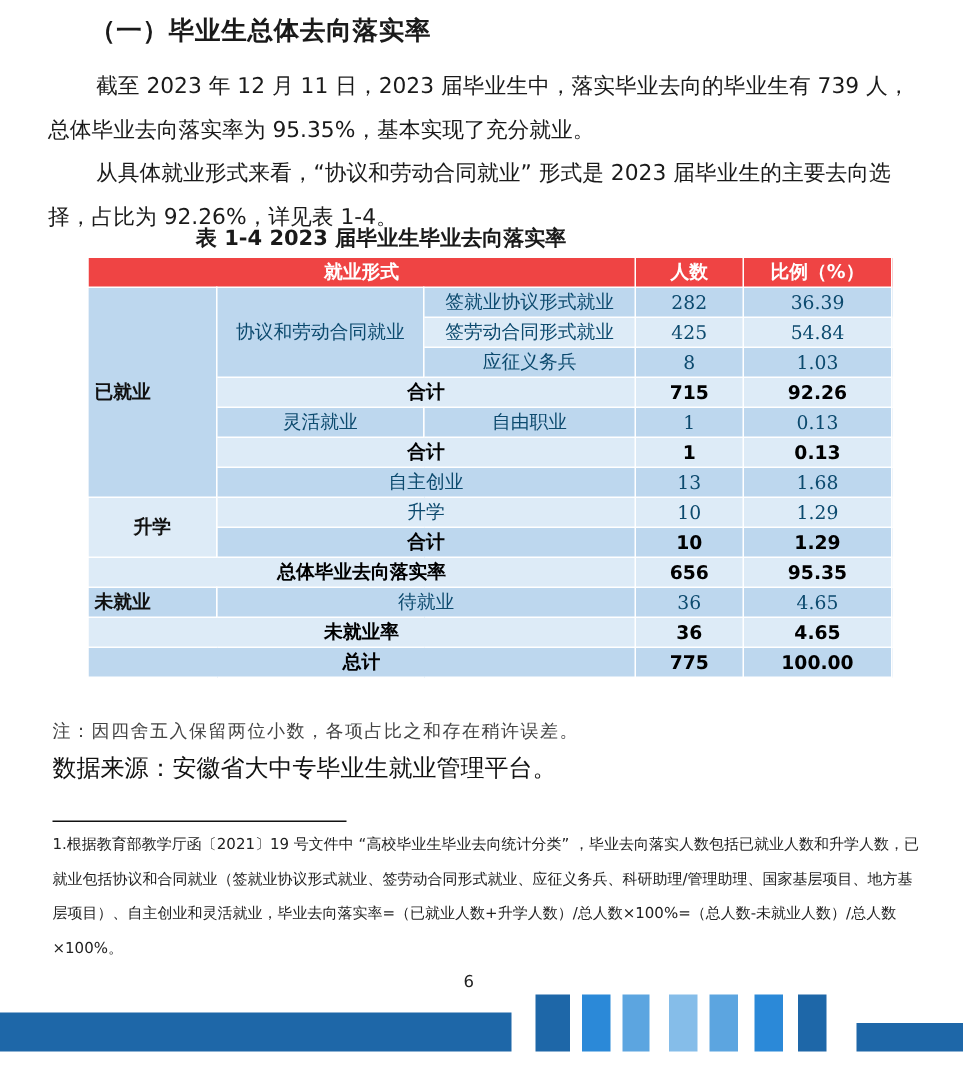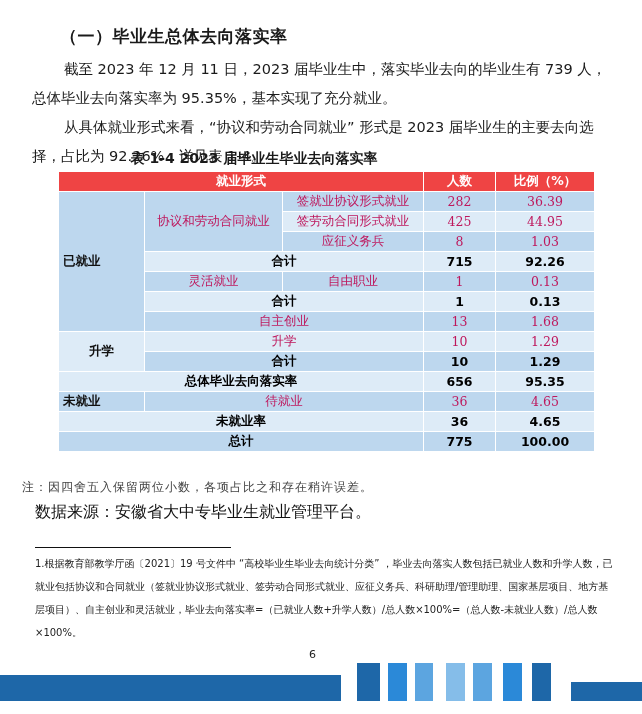--- a/index.html
+++ b/index.html
@@ -1,37 +1,37 @@
 <!DOCTYPE html>
 <html><head>
 <meta charset="utf-8">
 <style>
   html, body { margin:0; padding:0; }
   body { width:642px; height:714px; background:#ffffff; position:relative; overflow:hidden;
          font-family: "DejaVu Sans", "Liberation Sans", sans-serif; color:#1a1a1a; }
   .abs { position:absolute; }
-  .h-title { left:60px; top:25px; font-size:17px; font-weight:bold; letter-spacing:0.5px; }
-  .para { left:32px; width:580px; font-size:14.5px; line-height:29px;margin-top:11px; }
+  .h-title { left:60px; top:9px; font-size:17px; font-weight:bold; letter-spacing:0.5px; }
+  .para { left:32px; width:580px; font-size:14.5px; line-height:29px; }
   .p1 { top:44px; text-indent:32px; }
   .p2 { top:102px; text-indent:32px; }
   .tcap { left:0; width:508px; top:150px; text-align:center; font-size:14px; font-weight:bold; }
   table.t { position:absolute; left:58px; top:171px; width:536px; border-collapse:collapse; table-layout:fixed;
             font-family: "DejaVu Serif", "Liberation Serif", serif; font-size:12.5px; }
   table.t td, table.t th { height:19px; padding:0; text-align:center; vertical-align:middle;
             border:1.5px solid #ffffff; }
   table.t th { background:#ef4444; color:#ffffff; font-family:"DejaVu Sans","Liberation Sans",sans-serif;
             font-weight:bold; font-size:12.5px; height:19px; }
   .d { background:#bdd7ee; }
   .l { background:#ddebf7; }
-  .g { color:#be185d;margin-top:29px; }
+  .g { color:#0c4a6e;margin-top:29px; }
   .b { font-weight:bold; color:#000000; font-family:"DejaVu Sans","Liberation Sans",sans-serif; }
   .grp { font-family:Liberation Serif, serif; font-weight:bold; color:#111; text-align:left !important; padding-left:4px !important; }
   .grp.c { text-align:center !important; padding-left:0 !important; }
   .vsep { border-left:1px solid #a0a0a0 !important; }
-  .note { left:22px; top:479px; font-family:Liberation Mono, monospace; font-size:12px; color:#444; letter-spacing:1px; }
+  .note { left:35px; top:479px; font-family:Liberation Mono, monospace; font-size:12px; color:#444; letter-spacing:1px; }
   .source { left:35px; top:502px; font-size:16px; color:#111; }
   .rule { left:35px; top:547px; width:196px; height:1px; background:#111; }
   .foot { left:35px; top:552px; width:580px; font-size:10px; line-height:23px; color:#222; }
   .pnum { left:309px; top:648px; font-size:11px; color:#222; }
   .bar { position:absolute; }
 </style>
 </head>
 <body>
 
 <div class="abs h-title">（一）毕业生总体去向落实率</div>
@@ -57,21 +57,21 @@
   <tr class="d">
     <td rowspan="7" class="d grp">已就业</td>
     <td rowspan="3" class="d g">协议和劳动合同就业</td>
     <td class="d g">签就业协议形式就业</td>
     <td class="d g">282</td>
     <td class="d g">36.39</td>
   </tr>
   <tr>
     <td class="l g">签劳动合同形式就业</td>
     <td class="l g">425</td>
-    <td class="l g">44.95</td>
+    <td class="l g">54.84</td>
   </tr>
   <tr>
     <td class="d g">应征义务兵</td>
     <td class="d g">8</td>
     <td class="d g">1.03</td>
   </tr>
   <tr>
     <td colspan="2" class="l b">合计</td>
     <td class="l b">715</td>
     <td class="l b">92.26</td>

